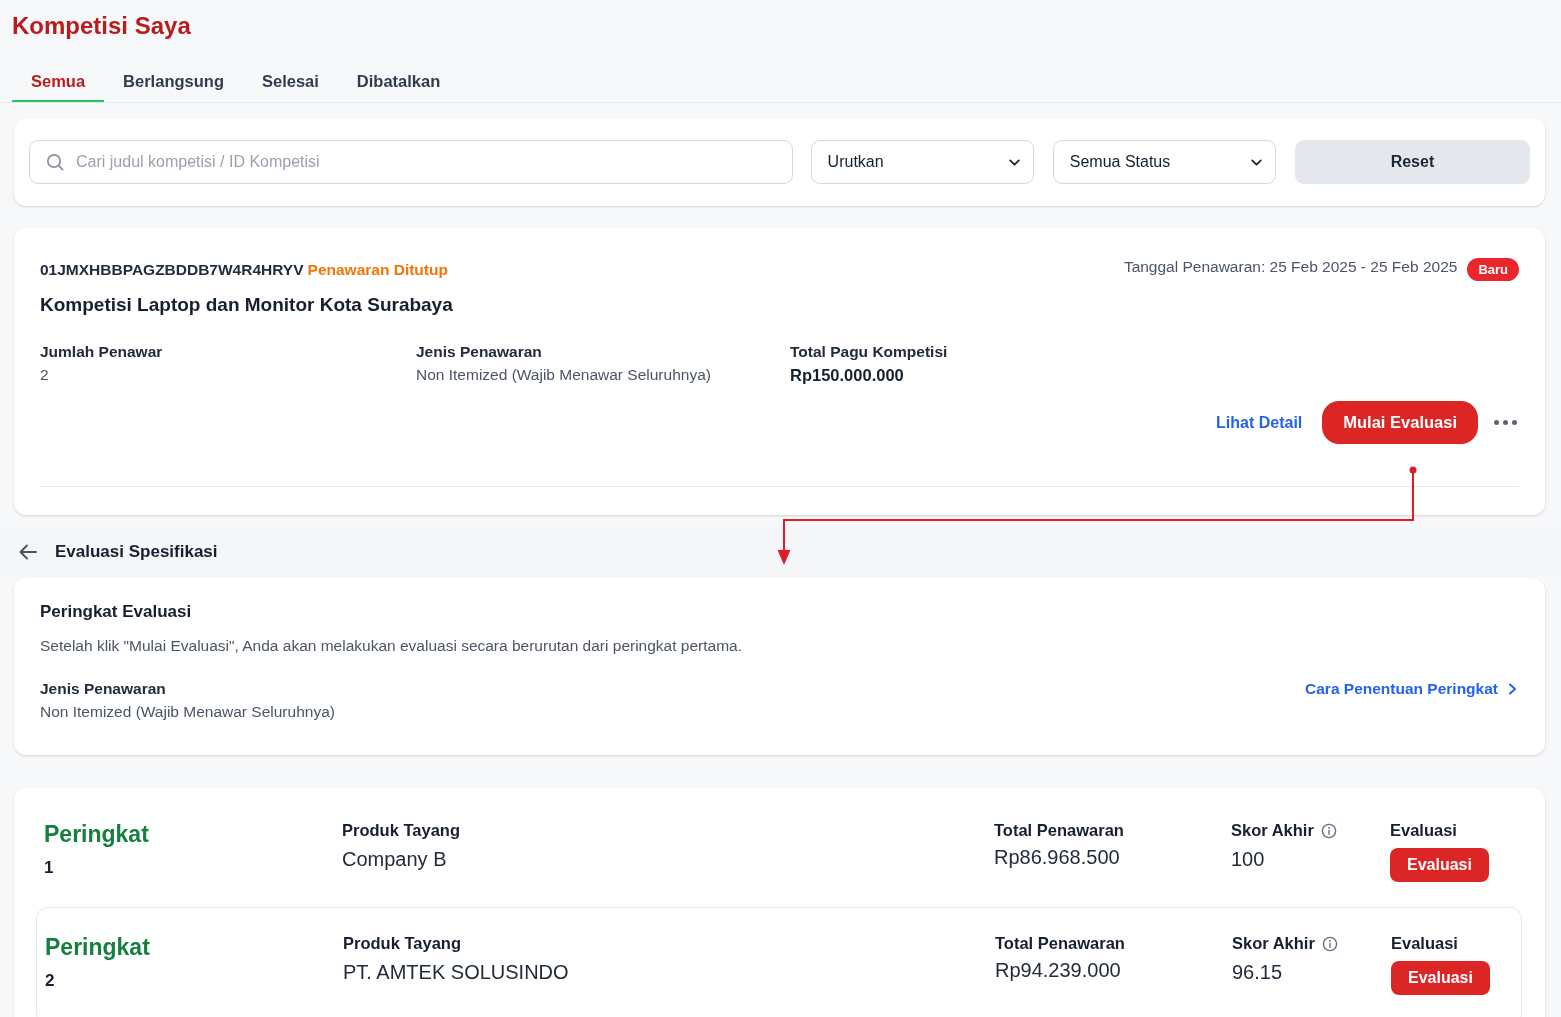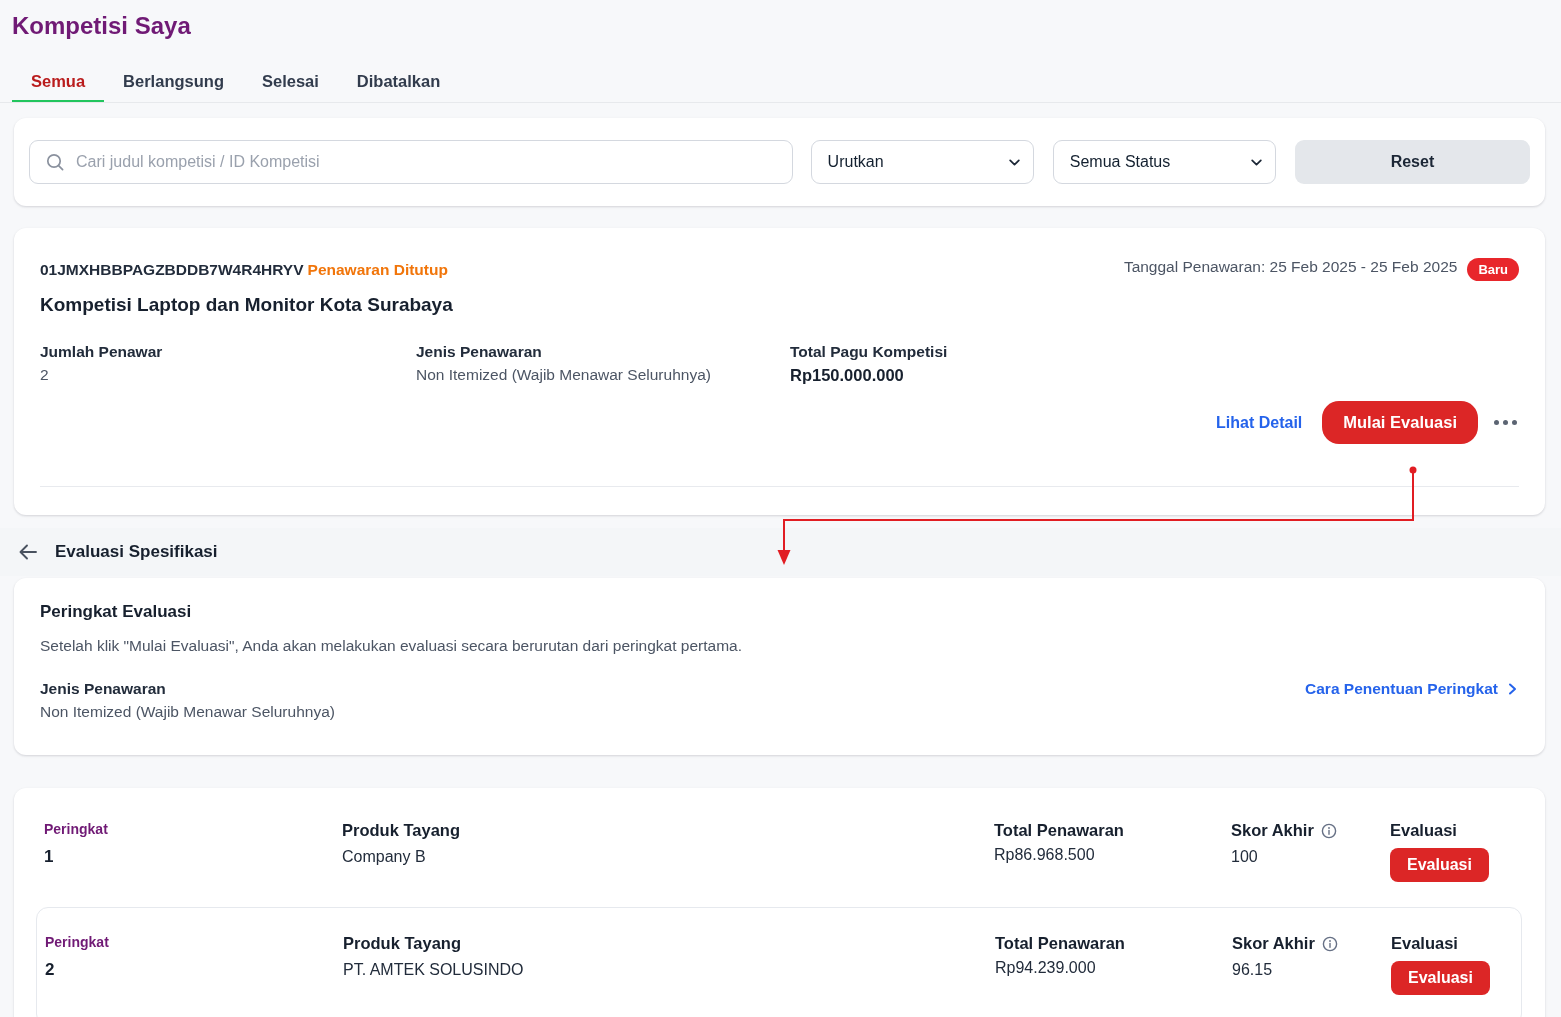--- a/index.html
+++ b/index.html
@@ -8,21 +8,21 @@
     position:relative; overflow:hidden;
     background:#f7f8fa;
     font-family:"Liberation Sans", sans-serif;
     color:#1b2534;
   }
   .card {
     position:absolute; left:14px; width:1531px; background:#fff;
     border-radius:12px; box-shadow:0 1px 2px rgba(16,24,40,.06), 0 1px 3px rgba(16,24,40,.10);
   }
   
-  .page-title { position:absolute; top:12px; left:12px; font-size:24px; font-weight:700; color:#701a75; }
+  .page-title { position:absolute; top:12px; left:12px; font-size:24px; font-weight:700; color:#b91c1c; }
   .tabs { position:absolute; top:66px; left:12px; display:flex; align-items:stretch; height:37px; }
   .tab { padding:6px 19px 0; font-size:16.5px; font-weight:600; color:#323c4d; cursor:pointer; }
   .tab.active { color:#b91c1c; border-bottom:3px solid #22c55e; }
   .tabs-divider { position:absolute; top:102px; left:0; width:1561px; height:1px; background:#e7e9ec; }
 
   
   .filter-card { top:118px; height:88px; display:flex; align-items:center; padding:0 15px; }
   .search-box { position:relative; width:812px; height:44px; }
   .search-box input {
     width:100%; height:100%; border:1px solid #d4d8df; border-radius:9px;
@@ -87,24 +87,24 @@
   .rank-info-title { font-size:17px; font-weight:700; color:#17202e; }
   .rank-info-desc { margin-top:15px; font-size:15.5px; color:#4c5564; }
   .rank-info-offer { margin-top:25px; }
   .rank-link { position:absolute; right:26px; top:102px; display:flex; align-items:center;
     font-size:15.5px; font-weight:700; color:#2563eb; cursor:pointer; }
   .rank-link svg { margin-left:7px; }
 
   
   .ranking-card { top:788px; height:300px; padding-top:33px; }
   .rank-grid { display:grid; grid-template-columns:298px 652px 237px 159px 1fr; padding-left:30px; }
-  .rg-label { font-size:14px; font-weight:700; color:#701a75; }
+  .rg-label { font-size:23px; font-weight:700; color:#15803d; }
   .rg-label-sm { font-size:16.5px; font-weight:700; color:#17202e; }
   .rg-rank { margin-top:10px; font-size:17px; font-weight:700; color:#17202e; }
-  .rg-val { margin-top:8px; font-size:16px; color:#222c3b; }
+  .rg-val { margin-top:8px; font-size:20px; color:#222c3b; }
   .score-head { display:flex; align-items:center; gap:7px; }
   .btn-eval {
     margin-top:8px; background:#dc2626; color:#fff; border:none; border-radius:8px;
     font-size:16px; font-weight:700; padding:8px 17px; cursor:pointer;
     font-family:"Liberation Sans", sans-serif;
   }
   .rank-row-2 {
     margin:25px 23px 0 22px; border:1px solid #e6e9ee; border-radius:12px;
     padding:26px 0 30px;
   }

